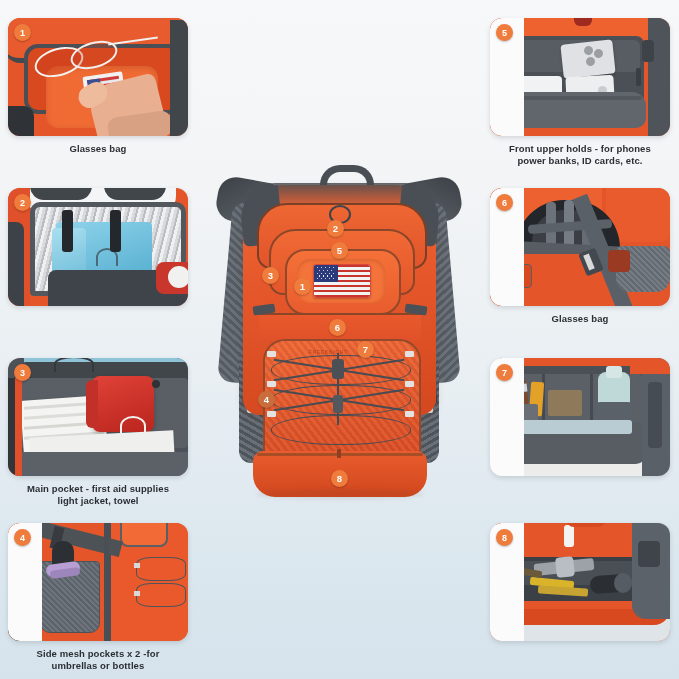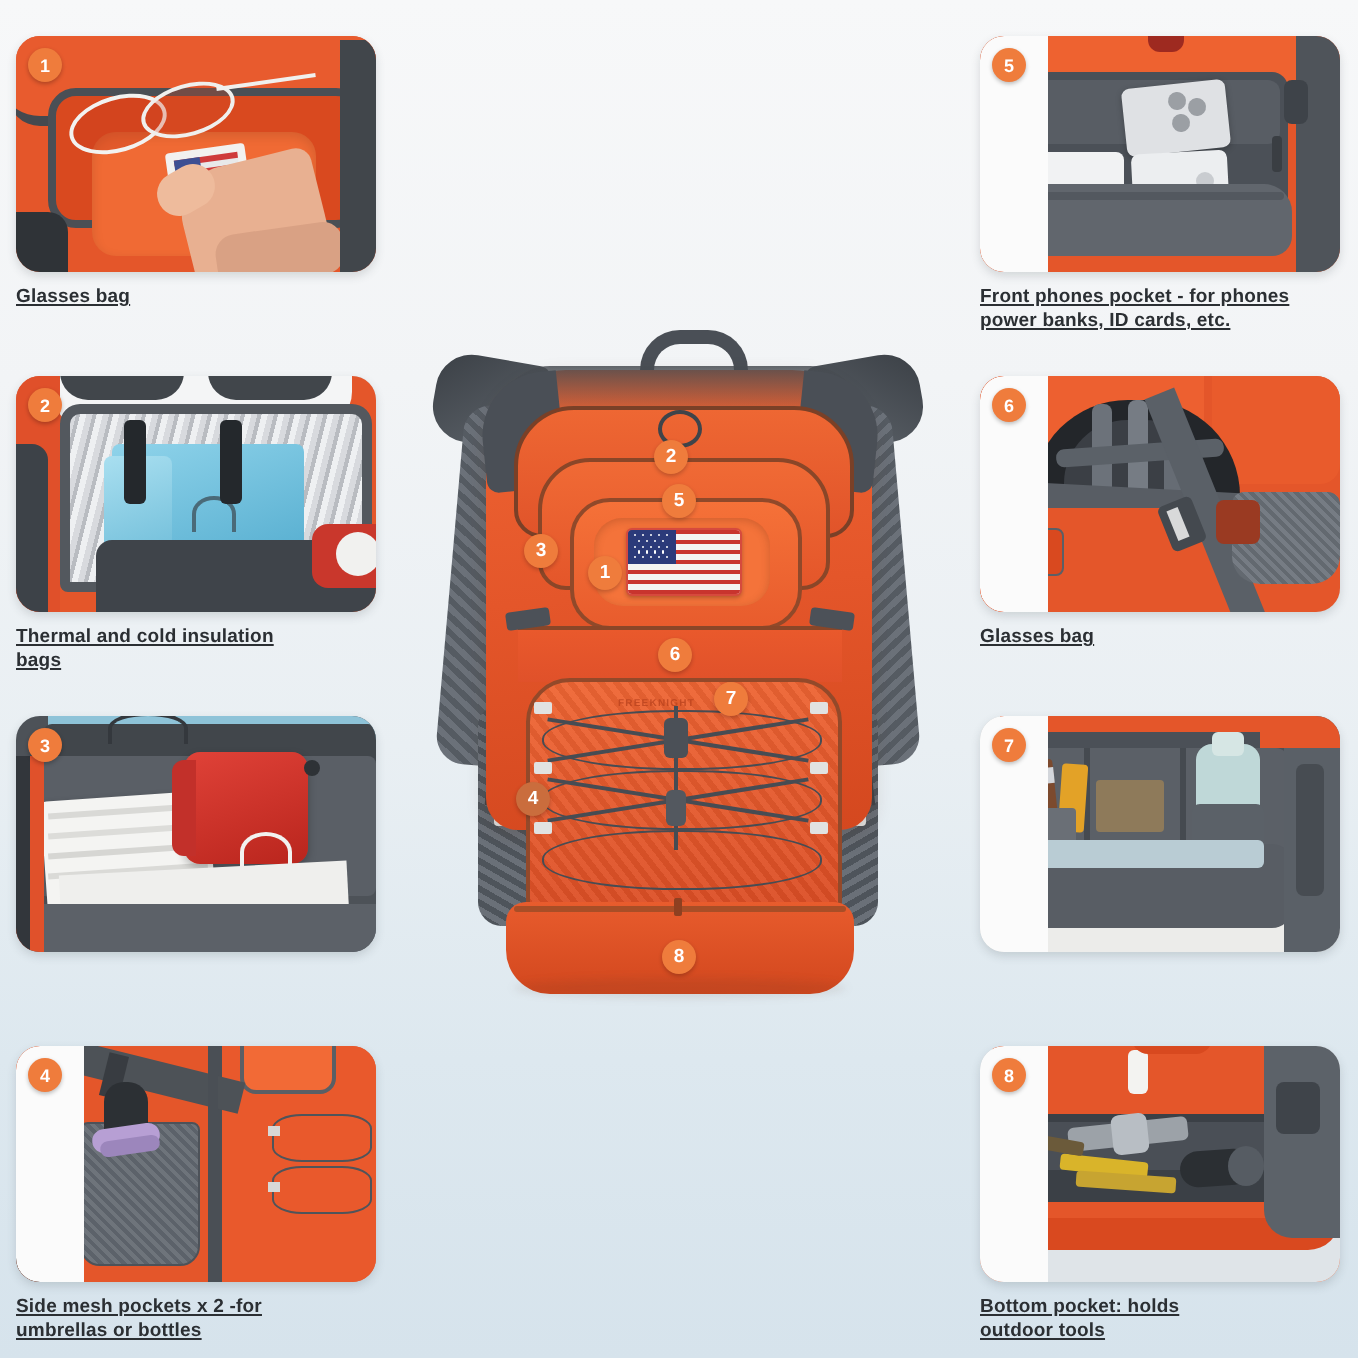--- a/index.html
+++ b/index.html
@@ -21,23 +21,23 @@
   }
   .photo-inner{position:absolute;inset:0;overflow:hidden;}
   .badge{
     position:absolute;left:6px;top:6px;width:17px;height:17px;border-radius:50%;
     background:#ef7c3c;color:#fff;font-size:9px;font-weight:700;
     display:flex;align-items:center;justify-content:center;
     z-index:40;box-shadow:0 1px 2px rgba(0,0,0,.25);
     font-family:"Liberation Sans",sans-serif;
   }
   .cap{
-    margin-top:7px;text-align:left;color:#2b2f33;
+    margin-top:7px;text-align:center;color:#2b2f33;
     font-size:9.5px;line-height:11.5px;font-weight:600;
-    letter-spacing:.1px;white-space:pre-line;text-decoration:underline;
+    letter-spacing:.1px;white-space:pre-line;
   }
 
   
   .whitecorner{position:absolute;left:0;top:0;width:34px;height:118px;background:#fbfbfb;border-radius:12px 0 0 12px;z-index:30;}
 
   
   .nylon{background:#e4562a;}
   .gray3{background:#41464b;}
   .darkg{background:#2f3337;}
   .rr{position:absolute;}
@@ -120,22 +120,20 @@
 
         <div class="rr" style="left:40px;top:82px;width:140px;height:36px;background:#3f444a;border-radius:8px 0 0 0;"></div>
         <div class="rr" style="left:0;top:0;width:22px;height:118px;background:#e0502a;"></div>
         <div class="rr" style="left:0;top:34px;width:16px;height:84px;background:#3d4248;border-radius:0 8px 0 0;"></div>
 
         <div class="rr" style="left:148px;top:74px;width:34px;height:32px;background:#c9372c;border-radius:8px 0 0 8px;"></div>
         <div class="rr" style="left:160px;top:78px;width:22px;height:22px;background:#f1f1ef;border-radius:50%;"></div>
       </div>
       <div class="badge">2</div>
     </div>
-    <div class="cap">Thermal and cold insulation
-bags</div>
   </div>
 
   <div class="panel" style="left:8px;top:358px;">
     <div class="photo">
       <div class="photo-inner">
         <div class="rr" style="left:0;top:0;width:180px;height:118px;background:#4d5258;"></div>
         <div class="rr" style="left:16px;top:-8px;width:180px;height:28px;background:#8ec3d8;"></div>
         <div class="rr gray3" style="left:14px;top:4px;width:166px;height:22px;border-radius:4px;"></div>
         <div class="rr" style="left:46px;top:-2px;width:36px;height:14px;border:2px solid #34383d;border-radius:50% 50% 0 0;border-bottom:none;"></div>
         <div class="rr" style="left:10px;top:20px;width:170px;height:70px;background:#5a5f66;border-radius:4px;"></div>
@@ -151,20 +149,22 @@
         <div class="rr" style="left:112px;top:58px;width:22px;height:18px;border:2px solid #f2f2f0;border-radius:50% 50% 0 0;border-bottom:none;"></div>
         <div class="rr" style="left:144px;top:22px;width:8px;height:8px;background:#2e3236;border-radius:50%;"></div>
 
         <div class="rr" style="left:22px;top:76px;width:144px;height:26px;background:#efefed;transform:rotate(-3deg);"></div>
         <div class="rr" style="left:12px;top:94px;width:168px;height:24px;background:#5c6168;"></div>
         <div class="rr" style="left:0;top:20px;width:14px;height:98px;background:#e0512b;"></div>
         <div class="rr" style="left:0;top:20px;width:7px;height:98px;background:#32363b;"></div>
       </div>
       <div class="badge">3</div>
     </div>
+    <div class="cap">Main pocket - first aid supplies
+light jacket, towel</div>
   </div>
 
   <div class="panel" style="left:8px;top:523px;">
     <div class="photo">
       <div class="photo-inner">
         <div class="rr" style="left:0;top:0;width:180px;height:118px;background:#e4562a;"></div>
         <div class="rr" style="left:100px;top:0;width:80px;height:118px;background:#e9592c;border-left:3px solid #4a4f55;"></div>
         <div class="rr" style="left:112px;top:-4px;width:44px;height:24px;background:#f26a36;border:2px solid #5a5f65;border-radius:0 0 8px 8px;"></div>
 
         <div class="rr" style="left:30px;top:8px;width:84px;height:16px;background:#4d5257;transform:rotate(14deg);"></div>
@@ -214,21 +214,21 @@
         <div class="rr" style="left:6px;top:74px;width:150px;height:36px;background:#61666d;border-radius:14px 14px 10px 10px;"></div>
         <div class="rr" style="left:10px;top:78px;width:142px;height:4px;background:#53585f;border-radius:2px;"></div>
 
         <div class="rr" style="left:146px;top:50px;width:5px;height:18px;background:#3a3e43;border-radius:2px;"></div>
         <div class="rr" style="left:158px;top:0;width:22px;height:118px;background:#4f545a;"></div>
         <div class="rr" style="left:152px;top:22px;width:12px;height:22px;background:#3e4349;border-radius:4px;"></div>
       </div>
       <div class="whitecorner"></div>
       <div class="badge">5</div>
     </div>
-    <div class="cap">Front phones pocket - for phones
+    <div class="cap">Front upper holds - for phones
 power banks, ID cards, etc.</div>
   </div>
 
   <div class="panel" style="left:490px;top:188px;">
     <div class="photo">
       <div class="photo-inner">
         <div class="rr" style="left:0;top:0;width:180px;height:118px;background:#e4562a;"></div>
         <div class="rr" style="left:16px;top:-6px;width:96px;height:42px;background:#ed6030;border-radius:0 0 14px 14px;"></div>
         <div class="rr" style="left:116px;top:-6px;width:64px;height:60px;background:#e95b2c;border-radius:0 0 10px 0;"></div>
 
@@ -313,22 +313,20 @@
         <div class="rr" style="left:0;top:96px;width:180px;height:22px;background:#dfe4e8;"></div>
         <div class="rr" style="left:0;top:86px;width:180px;height:16px;background:#d9491f;border-radius:0 0 40px 40px;"></div>
 
         <div class="rr" style="left:142px;top:0;width:38px;height:96px;background:#5c6269;border-radius:0 0 0 14px;"></div>
         <div class="rr" style="left:148px;top:18px;width:22px;height:26px;background:#3f444a;border-radius:4px;"></div>
         <div class="rr" style="left:0;top:22px;width:20px;height:68px;background:#4f545b;"></div>
       </div>
       <div class="whitecorner"></div>
       <div class="badge">8</div>
     </div>
-    <div class="cap">Bottom pocket: holds
-outdoor tools</div>
   </div>
 
   <div id="pack">
 
     <div class="pk" style="left:4px;top:16px;width:56px;height:44px;background:linear-gradient(140deg,#3b4046,#60666d);border-radius:18px 6px 0 18px;transform:rotate(10deg);"></div>
     <div class="pk" style="left:192px;top:16px;width:56px;height:44px;background:linear-gradient(220deg,#3b4046,#60666d);border-radius:6px 18px 18px 0;transform:rotate(-10deg);"></div>
 
     <div class="pk meshpad" style="left:12px;top:40px;width:40px;height:180px;transform:rotate(5deg);
         background:repeating-linear-gradient(38deg,#6b7179 0 3px,#555b62 3px 6px);"></div>
     <div class="pk meshpad" style="left:200px;top:40px;width:40px;height:180px;transform:rotate(-5deg);

